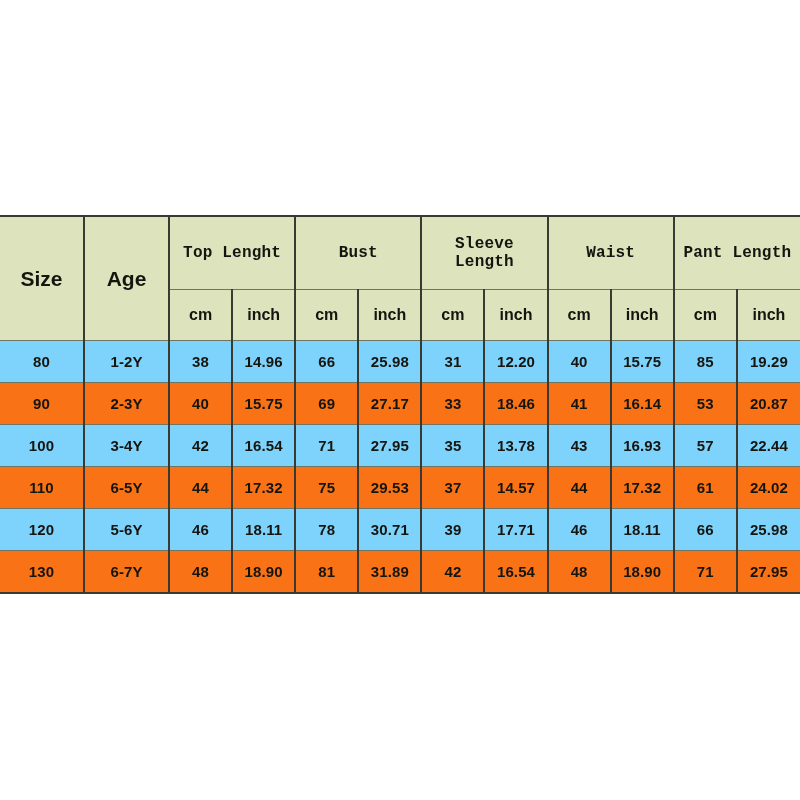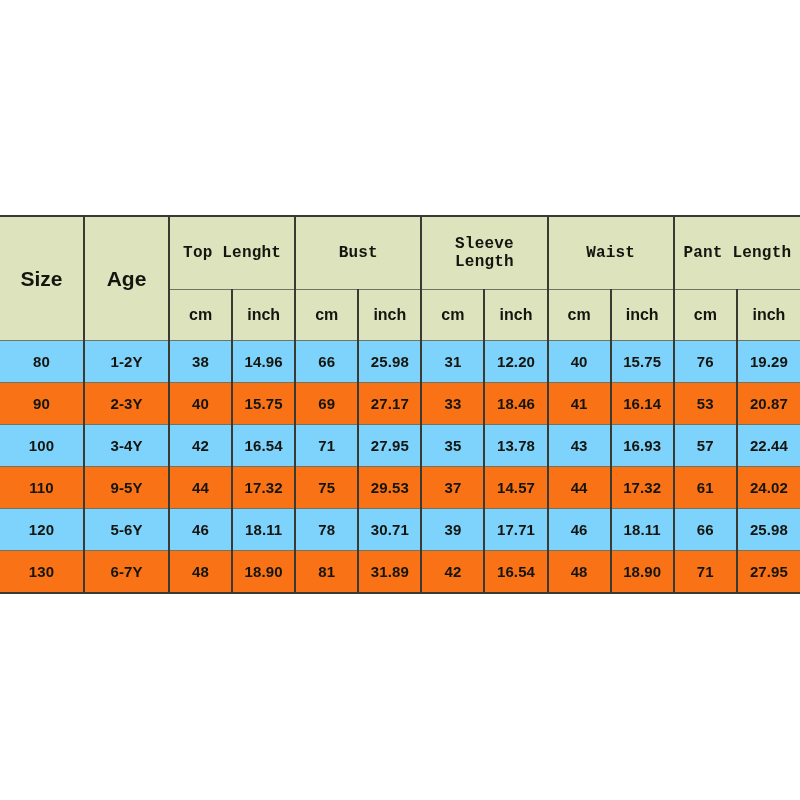--- a/index.html
+++ b/index.html
@@ -119,21 +119,21 @@
         <td class="c-size">80</td>
         <td class="c-age">1-2Y</td>
         <td class="c-cm">38</td>
         <td class="c-inch">14.96</td>
         <td class="c-cm">66</td>
         <td class="c-inch">25.98</td>
         <td class="c-cm">31</td>
         <td class="c-inch">12.20</td>
         <td class="c-cm">40</td>
         <td class="c-inch">15.75</td>
-        <td class="c-cm">76</td>
+        <td class="c-cm">85</td>
         <td class="c-inch">19.29</td>
       </tr>
 
       <tr class="row-dark">
         <td class="c-size">90</td>
         <td class="c-age">2-3Y</td>
         <td class="c-cm">40</td>
         <td class="c-inch">15.75</td>
         <td class="c-cm">69</td>
         <td class="c-inch">27.17</td>
@@ -155,21 +155,21 @@
         <td class="c-cm">35</td>
         <td class="c-inch">13.78</td>
         <td class="c-cm">43</td>
         <td class="c-inch">16.93</td>
         <td class="c-cm">57</td>
         <td class="c-inch">22.44</td>
       </tr>
 
       <tr class="row-dark">
         <td class="c-size">110</td>
-        <td class="c-age">9-5Y</td>
+        <td class="c-age">6-5Y</td>
         <td class="c-cm">44</td>
         <td class="c-inch">17.32</td>
         <td class="c-cm">75</td>
         <td class="c-inch">29.53</td>
         <td class="c-cm">37</td>
         <td class="c-inch">14.57</td>
         <td class="c-cm">44</td>
         <td class="c-inch">17.32</td>
         <td class="c-cm">61</td>
         <td class="c-inch">24.02</td>

